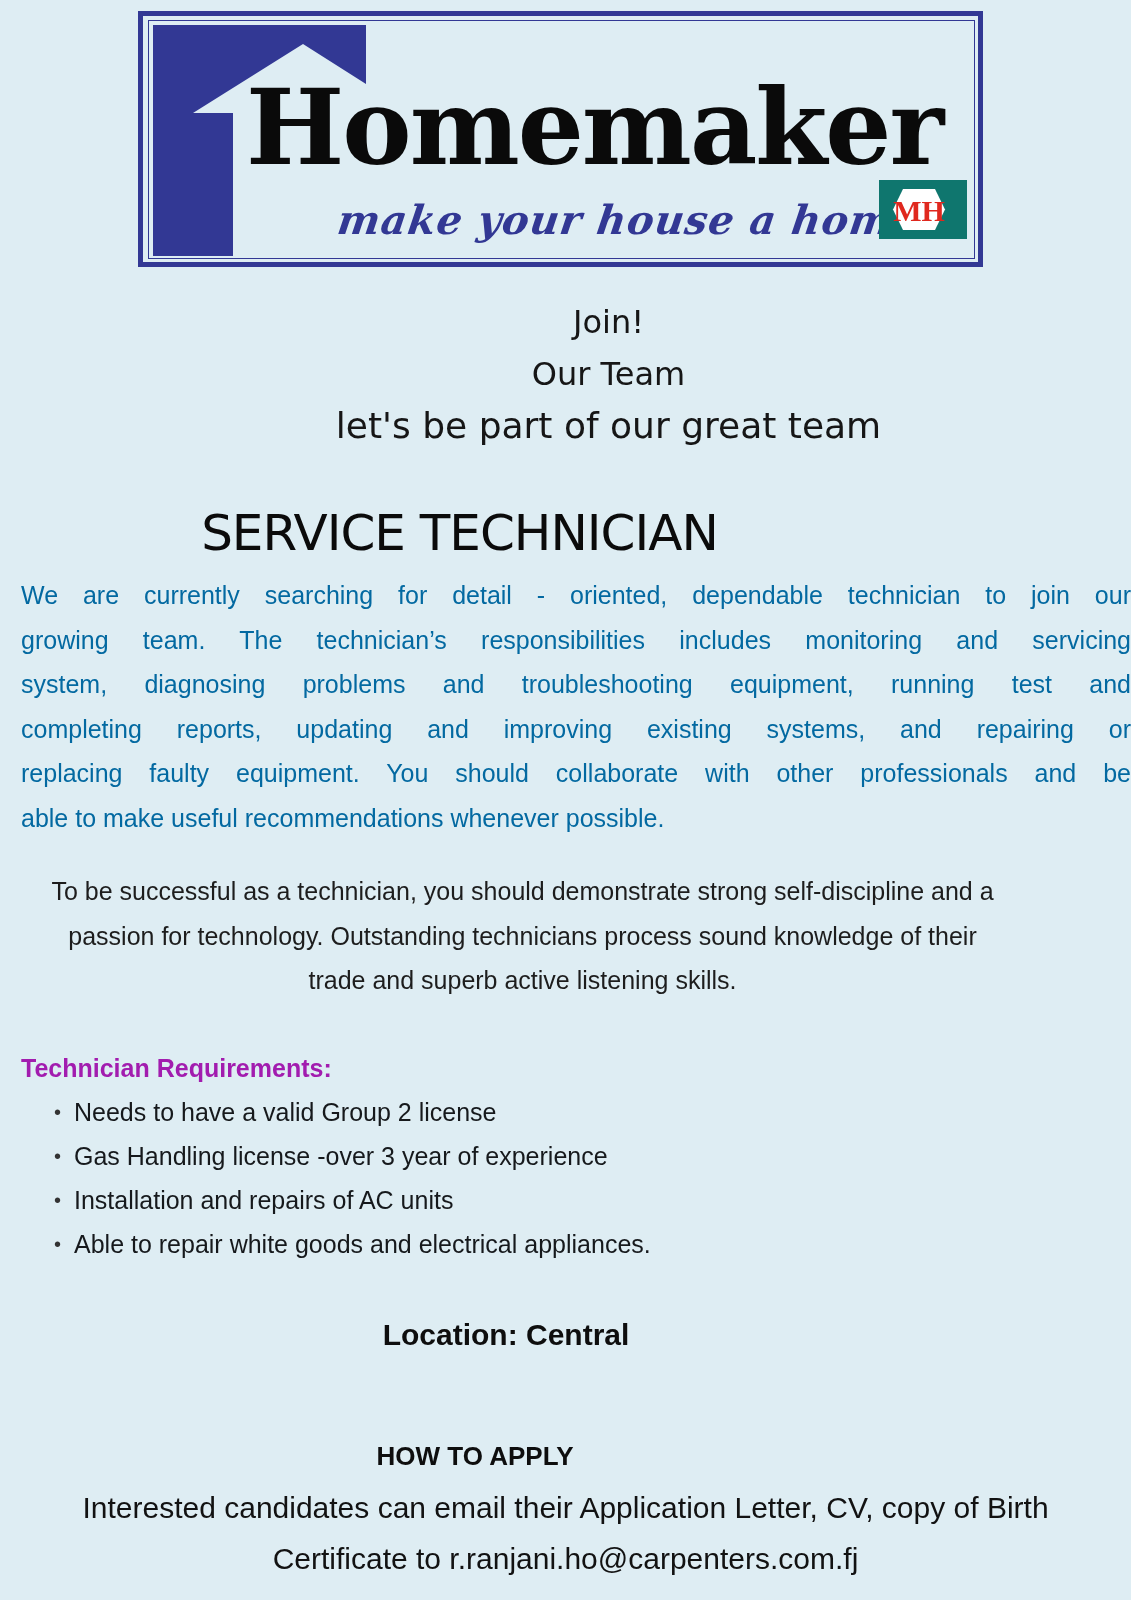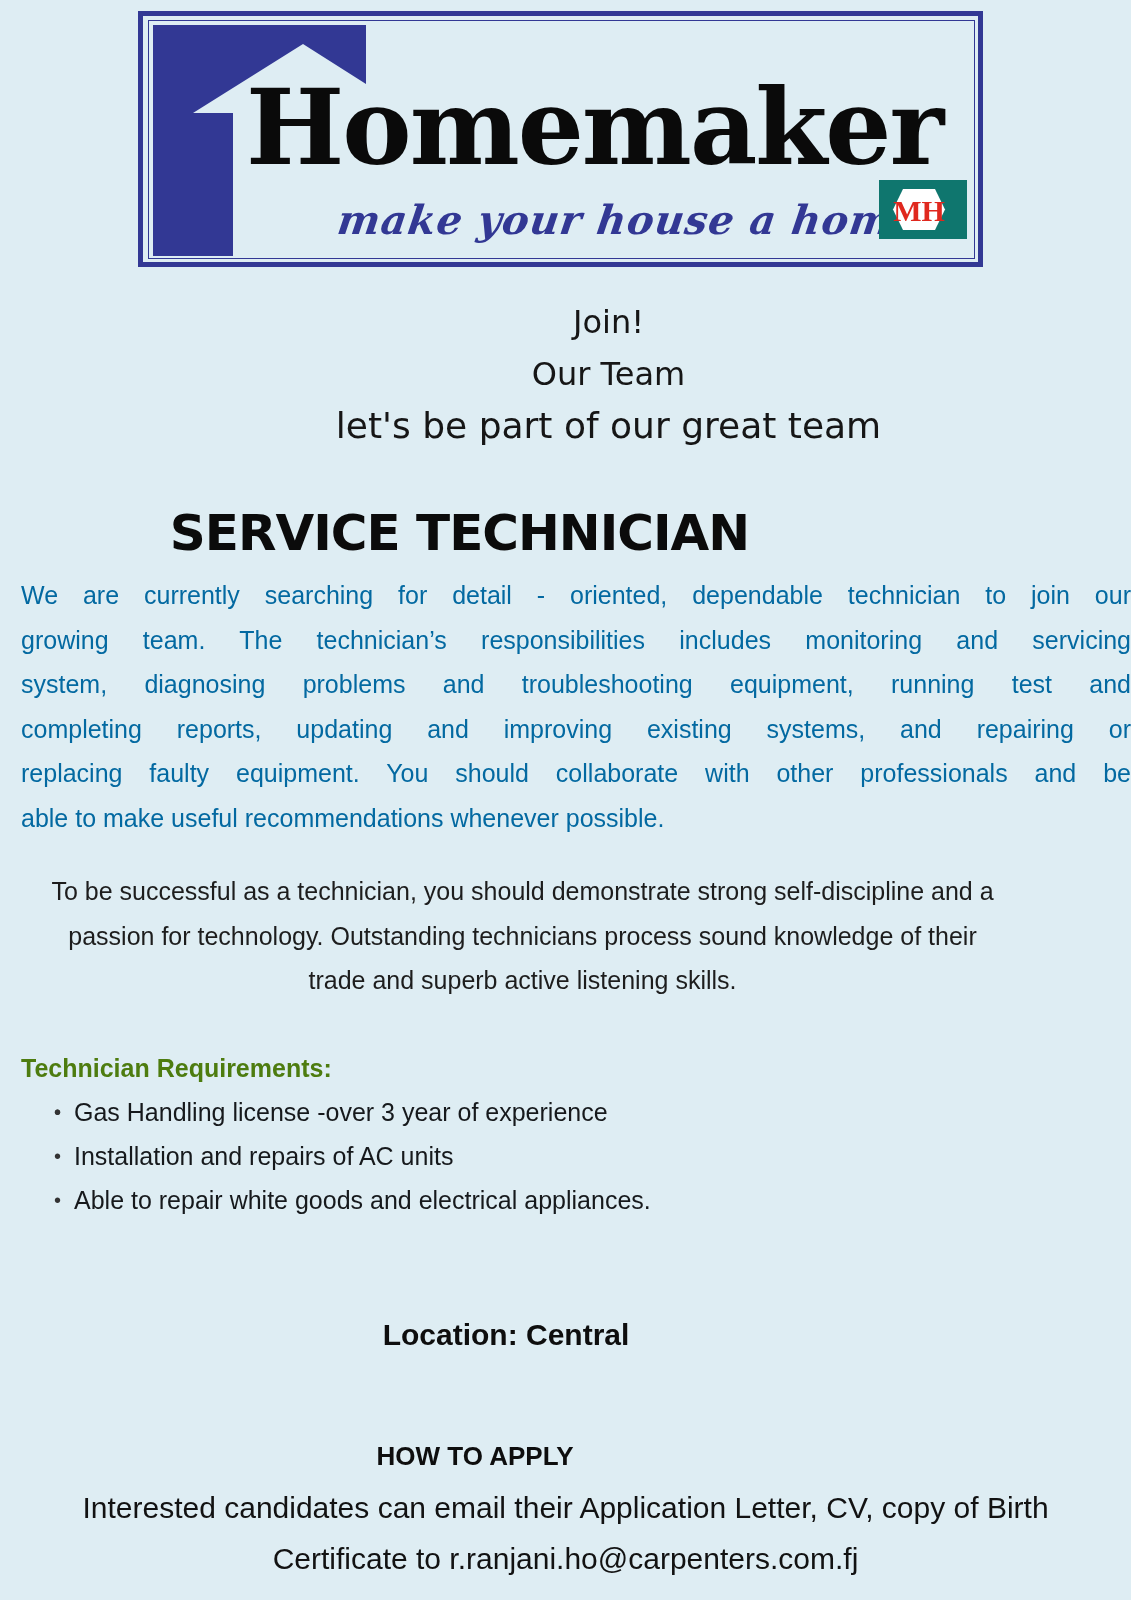--- a/index.html
+++ b/index.html
@@ -54,42 +54,42 @@
   .join-block {
     left: 0; top: 296px; width: 1131px; text-align: center;
     font-family: "DejaVu Sans", sans-serif;
     font-size: 32px; color: #161616; padding-left: 43px;
   }
   .join-block div { height: 52px; line-height: 52px; }
   .join-block .l3 { font-size: 36px; }
   .job-title {
     left: 0; top: 500px; width: 919px; text-align: center;
     font-family: "DejaVu Sans", sans-serif;
-    font-weight: bold; font-size: 50px; line-height: 66px;
+    font-weight: normal; font-size: 50px; line-height: 66px;
     letter-spacing: -1px; color: #0b0b0b;
   }
 
   
   .para {
     font-family: "Liberation Sans", sans-serif;
     font-size: 25px; line-height: 44.5px;
     color: #0369a1;
   }
   .desc {
     left: 21px; top: 573px; width: 1110px;
     text-align: justify; text-align-last: left;
     transform-origin: left top;
   }
   .success {
     left: 0; top: 869px; width: 1045px; text-align: center;
     color: #1d1d1d;
   }
   .req-heading {
     left: 21px; top: 1046px;
-    font-weight: bold; font-size: 25px; line-height: 44px; color: #4d7c0f;
+    font-weight: bold; font-size: 25px; line-height: 44px; color: #a21caf;
   }
   .req-list {
     left: 50px; top: 1090px; margin: 0; padding: 0; list-style: none;
   }
   .req-list li {
     font-size: 25px; line-height: 44px; color: #16191c; position: relative;
     padding-left: 24px; white-space: nowrap;
   }
   .req-list li .bullet {
     position: absolute; left: 4px; top: 0; font-size: 20px; color: #333;
@@ -152,21 +152,21 @@
 <div class="abs para success">
   <div class="nowrap">To be successful as a technician, you  should demonstrate strong self-discipline and a</div>
   <div class="nowrap">passion for technology. Outstanding technicians process sound knowledge of their</div>
   <div class="nowrap">trade and superb active listening skills.</div>
 </div>
 
 <div class="abs req-heading">
   <span>Technician</span><span> Requirements:</span>
 </div>
 <ul class="abs req-list">
-  <li><span class="bullet">•</span></li>
+  <li><span class="bullet">•</span><span>Needs to have a valid Group 2 license</span></li>
   <li><span class="bullet">•</span><span>Gas Handling license -over 3 year of experience</span></li>
   <li><span class="bullet">•</span><span>Installation and repairs of AC units</span></li>
   <li><span class="bullet">•</span><span>Able to repair white goods and electrical appliances.</span></li>
 </ul>
 
 <div class="abs location">Location: Central</div>
 
 <div class="abs apply-heading">HOW TO APPLY</div>
 <div class="abs apply-text">
   <div class="nowrap">Interested candidates can email their Application Letter, CV, copy of Birth</div>

